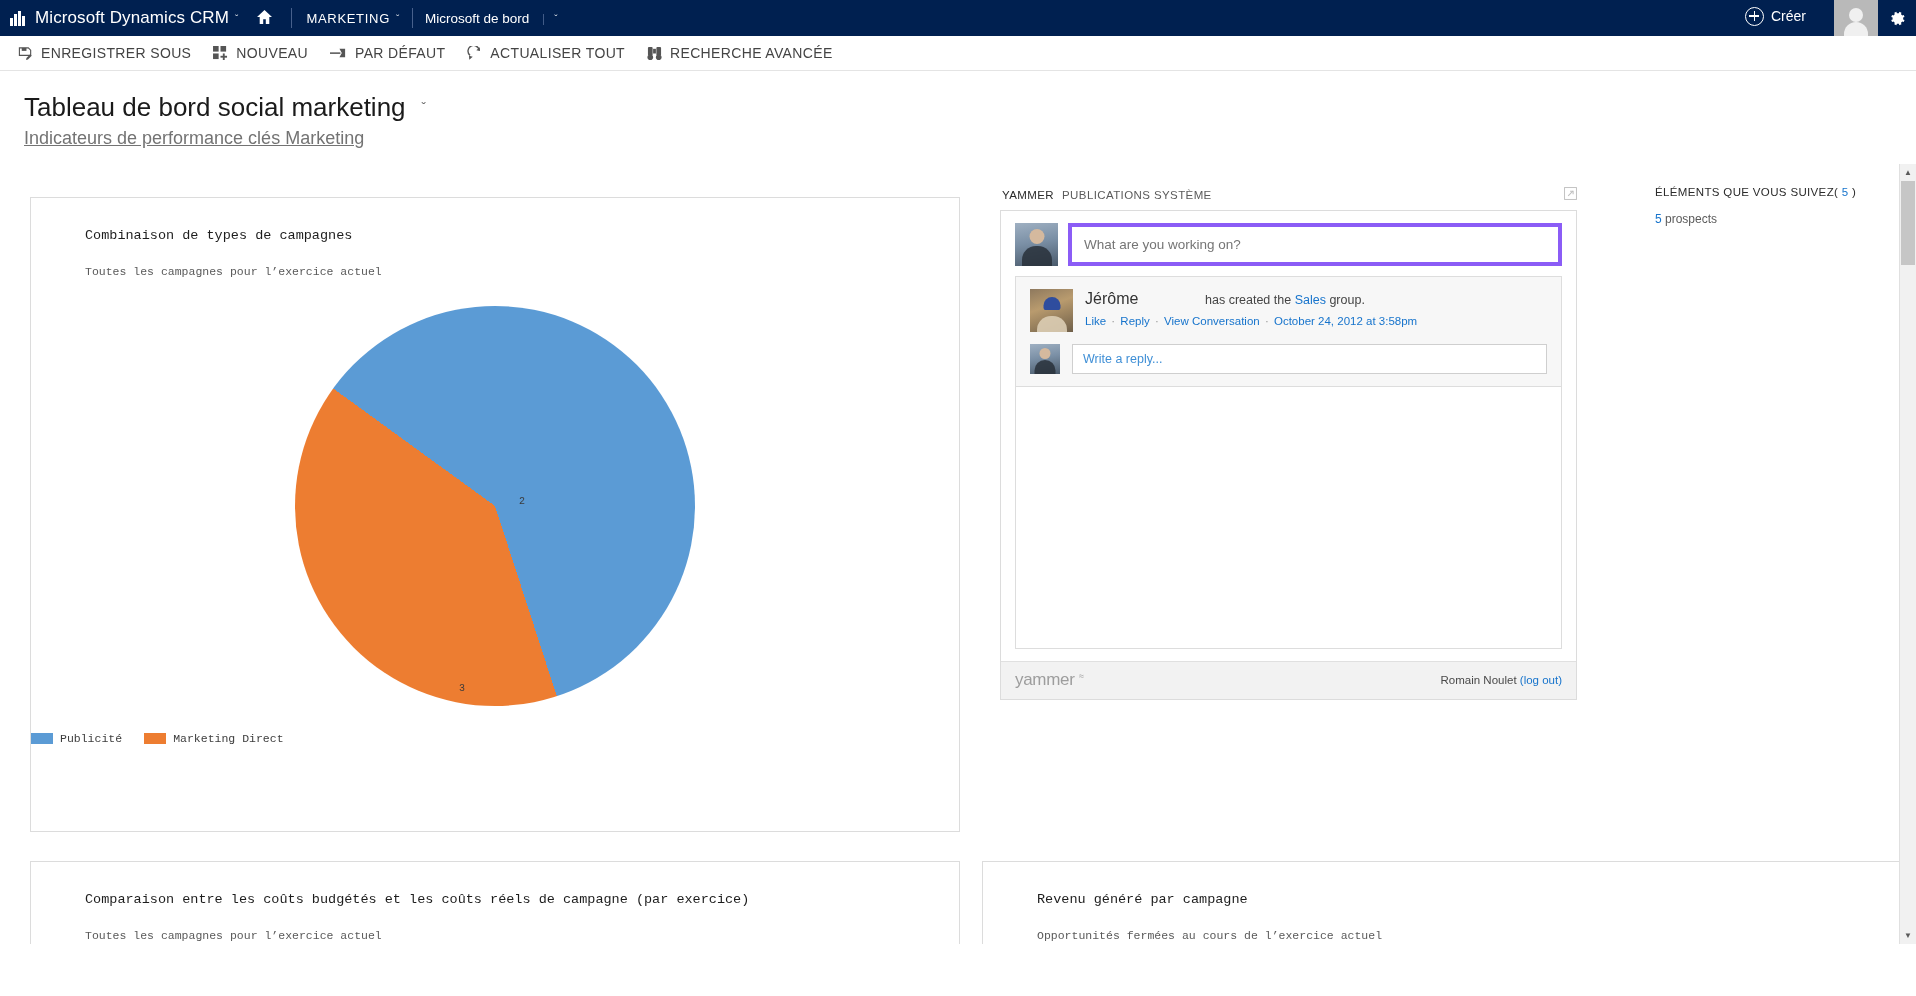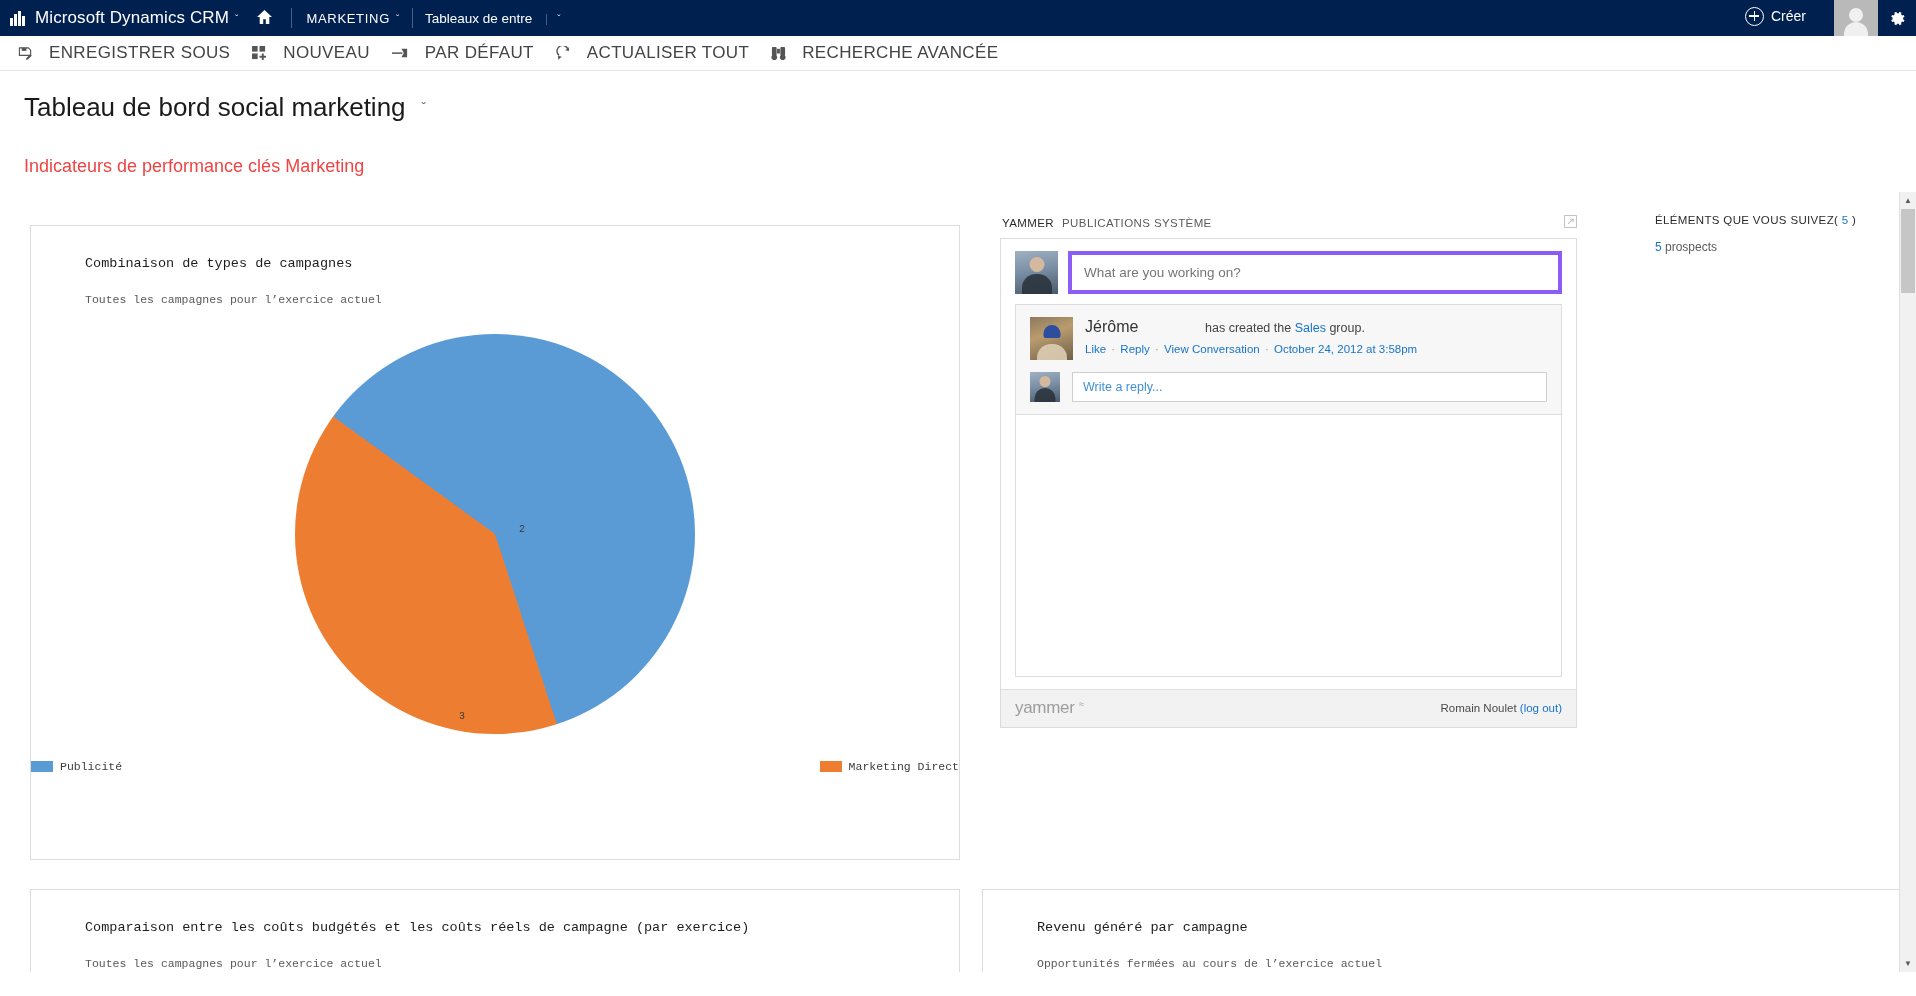--- a/index.html
+++ b/index.html
@@ -89,36 +89,37 @@
     width: 38px; display: flex; align-items: center; justify-content: center;
     cursor: pointer;
   }
 
   
   .cmdbar {
     height: 35px; background: #ffffff; border-bottom: 1px solid #e4e4e4;
     display: flex; align-items: center; padding-left: 18px; gap: 22px;
   }
   .cmd {
-    display: flex; align-items: center; gap: 16px;
-    font-size: 17px; letter-spacing: .35px; color: #444;
+    display: flex; align-items: center; gap: 8px;
+    font-size: 14px; letter-spacing: .35px; color: #444;
     text-transform: uppercase; cursor: pointer; white-space: nowrap;
   }
   .cmd svg { display: block; }
 
   
   .page-head { padding: 22px 0 0 24px; }
   .dash-title {
     font-size: 26px; font-weight: 400; color: #1a1a1a;
     display: flex; align-items: center; gap: 10px; line-height: 1.1;
   }
   .dash-title .caret { font-size: 13px; color: #555; }
   .dash-sub {
-    font-size: 18px; color: #ef4444; font-weight: 400;
-    margin-top: 34px;
+    font-size: 18px; color: #737373; font-weight: 400;
+    margin-top: 6px;
+    text-decoration: underline;
   }
 
   
   .board {
     position: relative; margin-top: 15px;
     height: 780px; overflow: hidden;
   }
   .tile {
     position: absolute; background: #fff;
     border: 1px solid #dcdcdc;
@@ -137,21 +138,21 @@
     position: relative; width: 400px; height: 400px;
     margin: 28px auto 0 auto;
   }
   .pie {
     width: 400px; height: 400px; border-radius: 50%;
   }
   .pie-label {
     position: absolute; font-size: 10px; color: #3b3b3b;
   }
   .legend {
-    display: flex; justify-content: space-between; align-items: center;
+    display: flex; justify-content: flex-start; align-items: center;
     gap: 22px; margin-top: 26px;
   }
   .legend-item { display: flex; align-items: center; gap: 7px; }
   .legend-swatch { width: 22px; height: 11px; display: block; }
   .legend-label { font-size: 11.5px; color: #3d3d3d; }
 
   
   .yammer-head {
     display: flex; align-items: center; gap: 8px;
     padding: 0 0 6px 2px;
@@ -285,21 +286,21 @@
   <span class="nav-sep"></span>
 
   <div class="nav-item area">
     <span>MARKETING</span>
     <span class="caret">ˇ</span>
   </div>
 
   <span class="nav-sep" style="margin:0 12px"></span>
 
   <div class="nav-item sub">
-    <span>Tableaux de entre</span>
+    <span>Microsoft de bord</span>
     <span class="caret" style="margin-left:14px;border-left:1px solid #47608c;padding-left:10px;">ˇ</span>
   </div>
 
   <div class="topnav-right">
     <div class="create-btn">
       <span class="plus-circle"></span>
       <span>Créer</span>
     </div>
     <div class="avatar-box">
       <span class="avatar-glyph">

